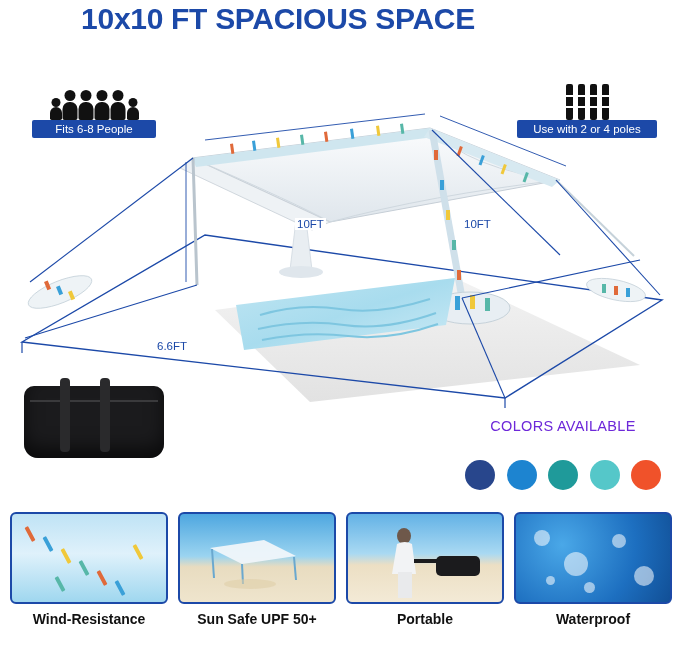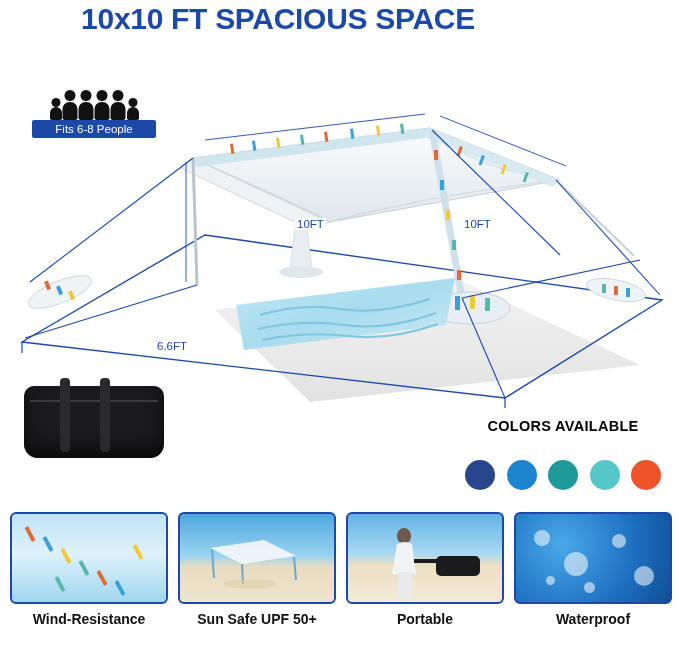--- a/index.html
+++ b/index.html
@@ -169,24 +169,23 @@
 
   
   .colors-area {
     position: absolute;
     right: 18px; top: 418px;
     width: 196px;
     text-align: center;
   }
   .colors-title {
     font-size: 14.5px;
-    color: #000000;
+    color: #6d28d9;
     letter-spacing: .3px;
     margin-bottom: 26px;
-    font-weight: bold;
   }
   .swatches {
     display: flex;
     justify-content: space-between;
     align-items: center;
   }
   .swatch {
     width: 30px; height: 30px;
     border-radius: 50%;
   }
@@ -271,20 +270,29 @@
           <div class="body"></div>
         </div>
       <div class="person small">
           <div class="head"></div>
           <div class="body"></div>
         </div>
     </div>
     <div class="badge-label">Fits 6-8 People</div>
   </div>
 
+  <div class="poles-badge">
+    <div class="poles-icons">
+      <div class="pole"></div>
+      <div class="pole"></div>
+      <div class="pole"></div>
+      <div class="pole"></div>
+    </div>
+    <div class="badge-label">Use with 2 or 4 poles</div>
+  </div>
 
   <div class="illustration">
     <svg width="679" height="300" viewBox="0 0 679 300" xmlns="http://www.w3.org/2000/svg">
       <defs>
         <linearGradient id="canopyG" x1="0" y1="0" x2="0" y2="1">
           <stop offset="0%" stop-color="#fbfcfd"></stop>
           <stop offset="100%" stop-color="#dfe6ec"></stop>
         </linearGradient>
         <linearGradient id="matG" x1="0" y1="0" x2="1" y2="1">
           <stop offset="0%" stop-color="#bfe5f2"></stop>

